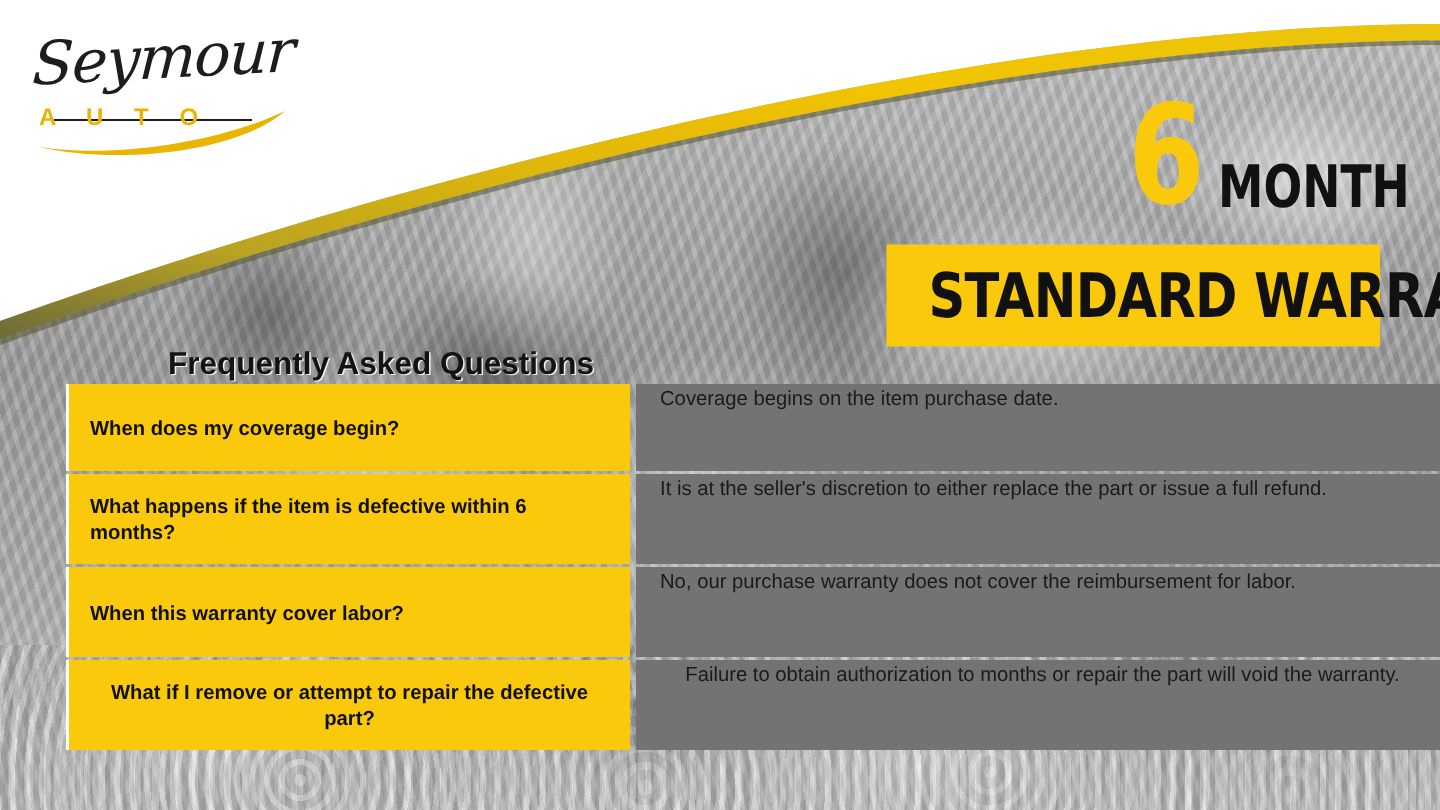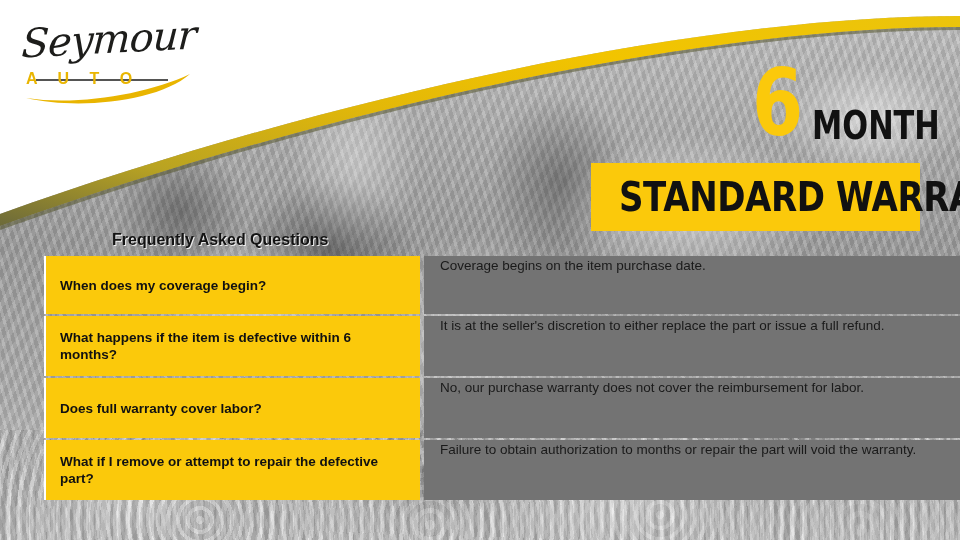--- a/index.html
+++ b/index.html
@@ -127,21 +127,21 @@
     letter-spacing: -0.5px;
     white-space: nowrap;
   }
 
   
   .faq-title {
     position: absolute;
     left: 112px; top: 231px;
     font-family: "Liberation Sans", sans-serif;
     font-weight: 700;
-    font-size: 16px;
+    font-size: 21px;
     color: #131313;
     text-shadow: 1px 1px 0 rgba(255,255,255,0.85);
     white-space: nowrap;
   }
 
   
   .faq-table {
     position: absolute;
     left: 44px; top: 256px;
     width: 918px;
@@ -177,21 +177,21 @@
     padding: 0 12px 0 16px;
     display: flex;
     align-items: flex-start;
     text-align: justify;
     text-justify: inter-word;
     box-sizing: border-box;
   }
   .r1 .faq-q, .r1 .faq-a { height: 58px; }
   .r2 .faq-q, .r2 .faq-a { height: 60px; }
   .r3 .faq-q, .r3 .faq-a { height: 60px; }
-  .r4 .faq-q, .r4 .faq-a { height: 60px; }
+  .r4 .faq-q, .r4 .faq-a { height: 60px; text-align: center; }
   .faq-a span { display: block; width: 100%; }
 </style>
 </head>
 <body>
 
 <div id="slide">
 
   <div class="bg-photo"></div>
   <div class="bg-rings"></div>
 
@@ -247,21 +247,21 @@
         <span>What happens if the item is defective within 6 months?</span>
       </div>
       <div class="faq-gap"></div>
       <div class="faq-a">
         <span>It is at the seller's discretion to either replace the part or issue a full refund.</span>
       </div>
     </div>
 
     <div class="faq-row r3">
       <div class="faq-q">
-        <span>Does full warranty cover labor?</span>
+        <span>When this warranty cover labor?</span>
       </div>
       <div class="faq-gap"></div>
       <div class="faq-a">
         <span>No, our purchase warranty does not cover the reimbursement for labor.</span>
       </div>
     </div>
 
     <div class="faq-row r4">
       <div class="faq-q">
         <span>What if I remove or attempt to repair the defective part?</span>

